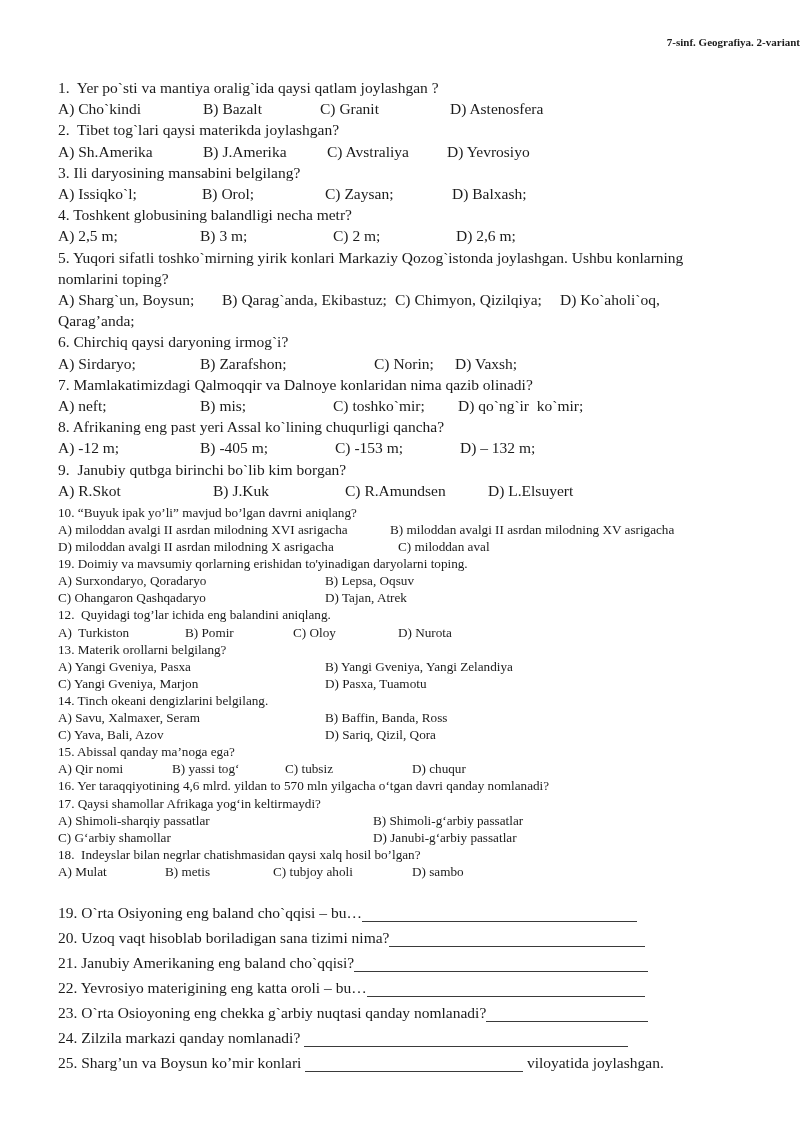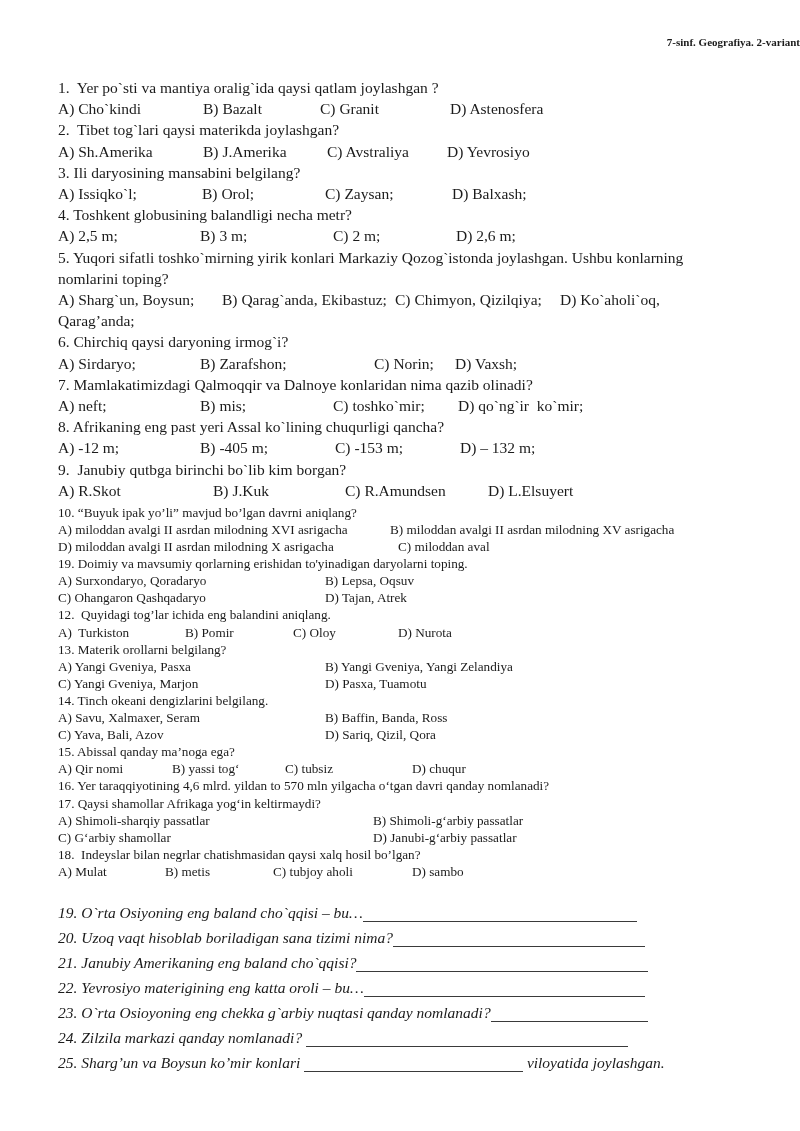--- a/index.html
+++ b/index.html
@@ -22,21 +22,21 @@
   .sec-large { margin-top: 24px; font-size: 15.5px; line-height: 21.2px; }
   .sec-small { margin-top: 3px;  font-size: 13.2px; line-height: 17.1px; }
   .sec-fill  { margin-top: 20px; font-size: 15.5px; line-height: 25px; }
   .qline { white-space: pre; }
   .optline { position: relative; }
   .sec-large .optline { height: 21.2px; }
   .sec-small .optline { height: 17.1px; }
   .opt { position: absolute; top: 0; white-space: pre; }
   .fill-line { display: flex; align-items: flex-end; }
   .fill-body { display: flex; align-items: flex-end; }
-  .fill-pre, .fill-post { white-space: pre; font-style: italic; }
+  .fill-pre, .fill-post { white-space: pre; }
   .blank { flex: 1 1 auto; height: 0; border-bottom: 1.4px solid #3a3a3a; margin-bottom: 3px; }
 </style>
 </head>
 <body>
 
 <div class="page">
   <div class="doc-title">7-sinf. Geografiya. 2-variant</div>
   <div class="content">
       <div class="sec-large">
         <div class="qline">1.  Yer po`sti va mantiya oralig`ida qaysi qatlam joylashgan ?</div>

